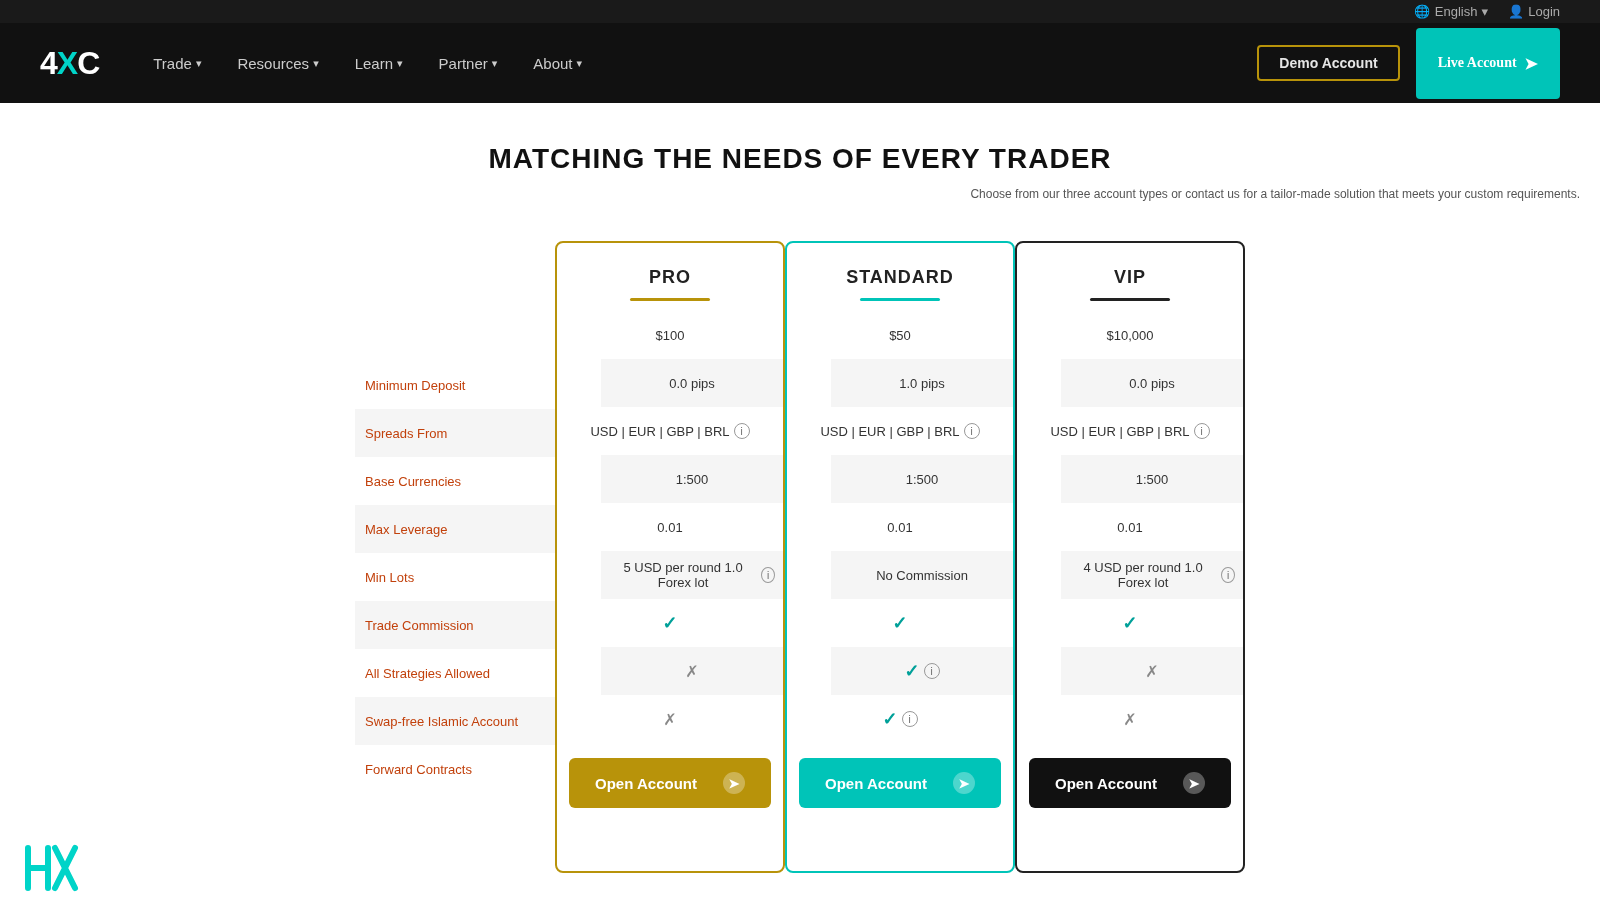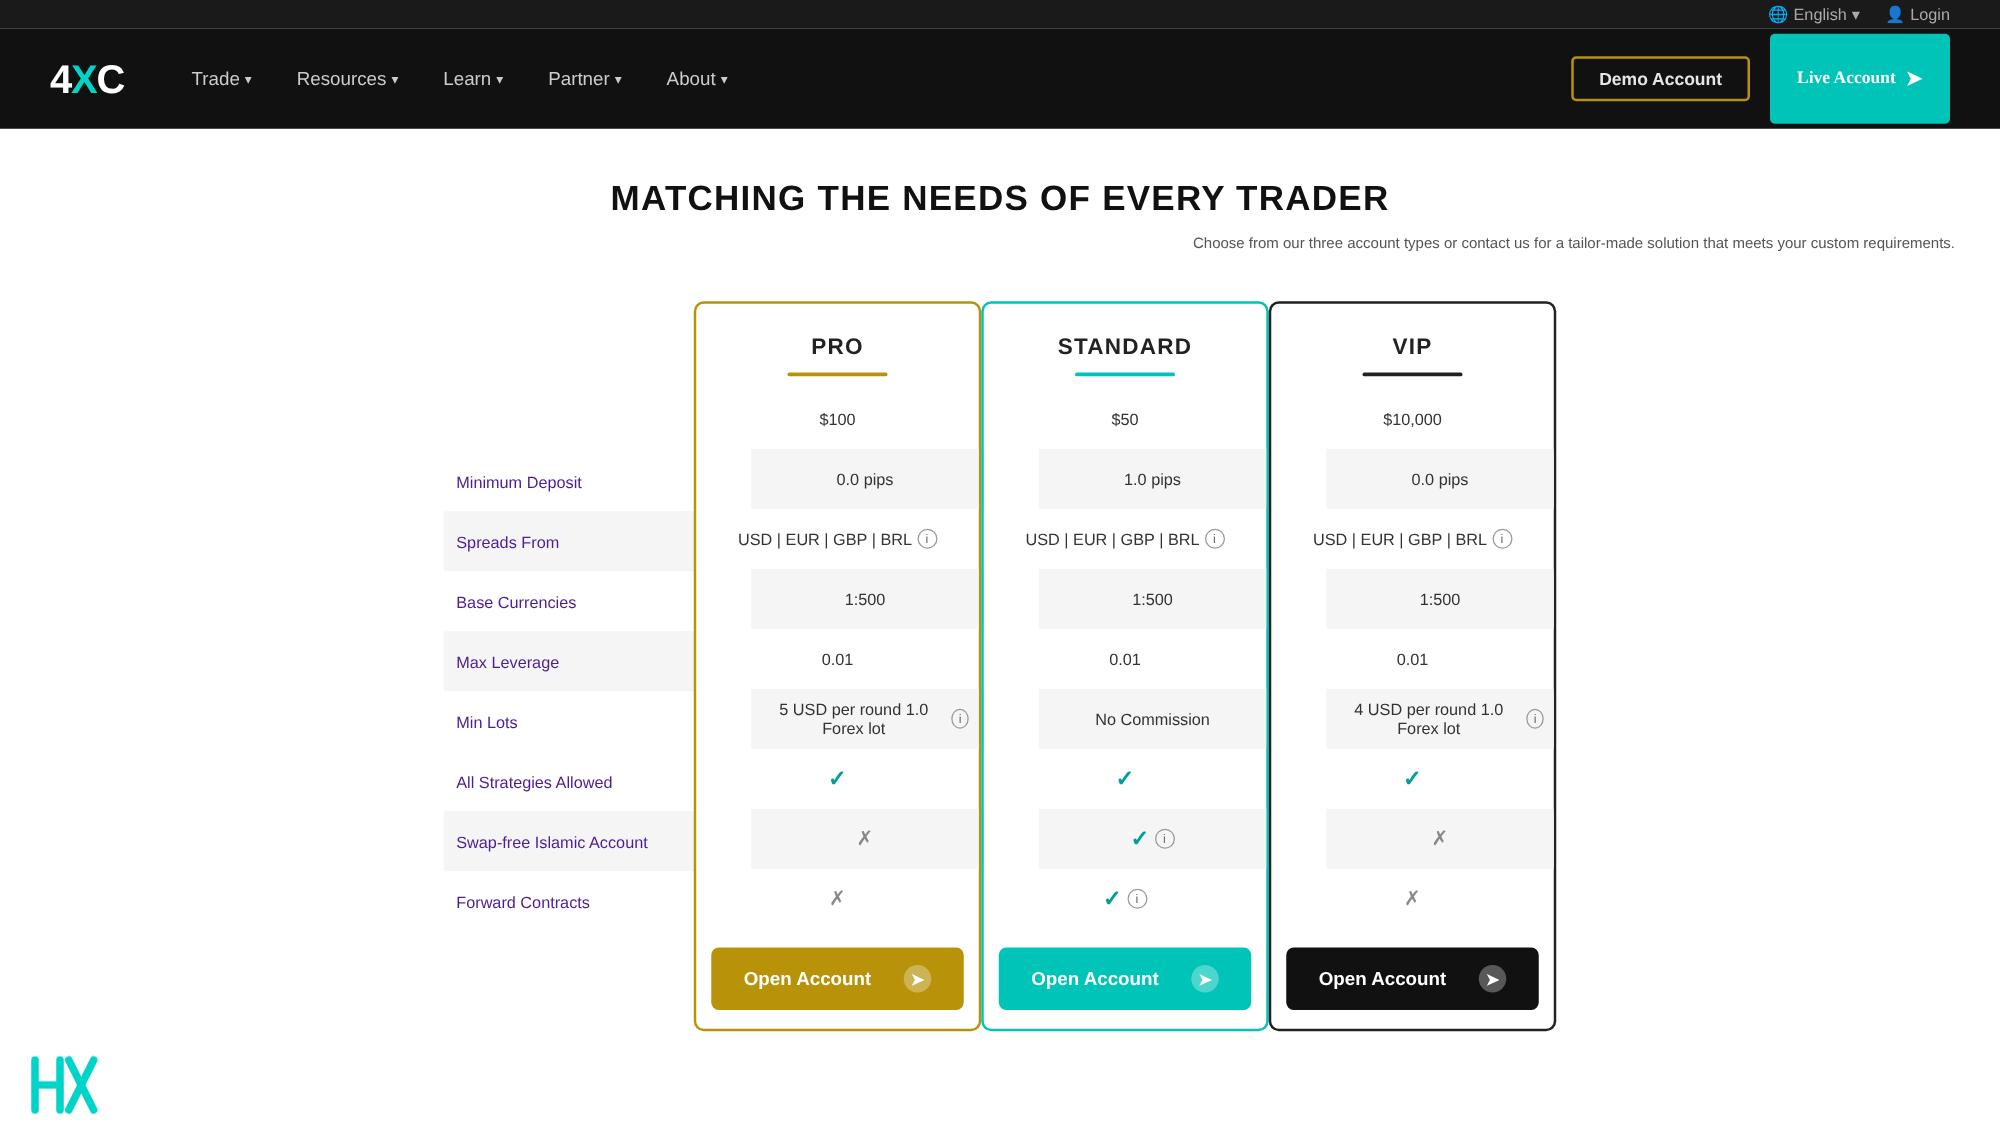--- a/index.html
+++ b/index.html
@@ -58,21 +58,21 @@
       font-weight: 600;
       cursor: pointer;
       display: flex;
       align-items: center;
       gap: 8px;
       font-family: Liberation Serif, serif;
     }
     .live-btn .arrow { font-size: 16px; }
 
     
-    .main { padding: 40px 36px 40px; }
+    .main { padding: 40px 20px 40px; }
     .section-title {
       text-align: center;
       font-size: 28px;
       font-weight: 800;
       letter-spacing: 1px;
       margin-bottom: 12px;
       color: #111;
     }
     .section-subtitle {
       text-align: right;
@@ -98,21 +98,21 @@
       height: 120px;
       display: flex;
       align-items: flex-end;
       padding-bottom: 20px;
     }
     .feature-cell {
       height: 48px;
       display: flex;
       align-items: center;
       font-size: 13px;
-      color: #4c1d95;
+      color: #c2410c;
       padding: 0 10px;
     }
     .feature-cell.alt { background: #f5f5f5; }
 
     .plan-col {
       display: flex;
       flex-direction: column;
       width: 230px;
       border-radius: 8px;
       overflow: visible;
@@ -294,20 +294,21 @@
 
   <div class="comparison-wrapper">
 
     <div class="feature-col">
       <div class="feature-cell header-cell"></div>
       <div class="feature-cell">Minimum Deposit</div>
       <div class="feature-cell alt">Spreads From</div>
       <div class="feature-cell">Base Currencies</div>
       <div class="feature-cell alt">Max Leverage</div>
       <div class="feature-cell">Min Lots</div>
+      <div class="feature-cell alt">Trade Commission</div>
       <div class="feature-cell">All Strategies Allowed</div>
       <div class="feature-cell alt">Swap-free Islamic Account</div>
       <div class="feature-cell">Forward Contracts</div>
       <div class="plan-btn-cell"></div>
     </div>
 
     <div class="plan-col pro">
       <div class="plan-header">
         <span>PRO</span>
         <div class="underline"></div>

